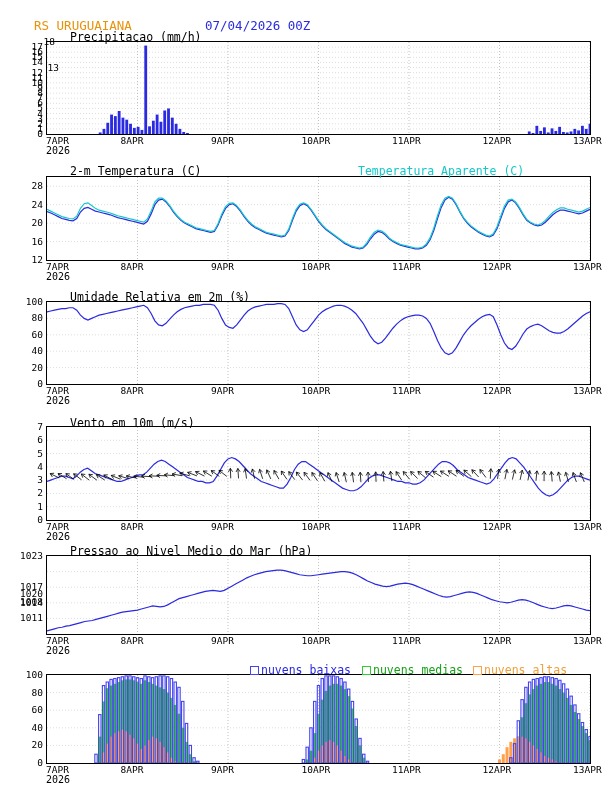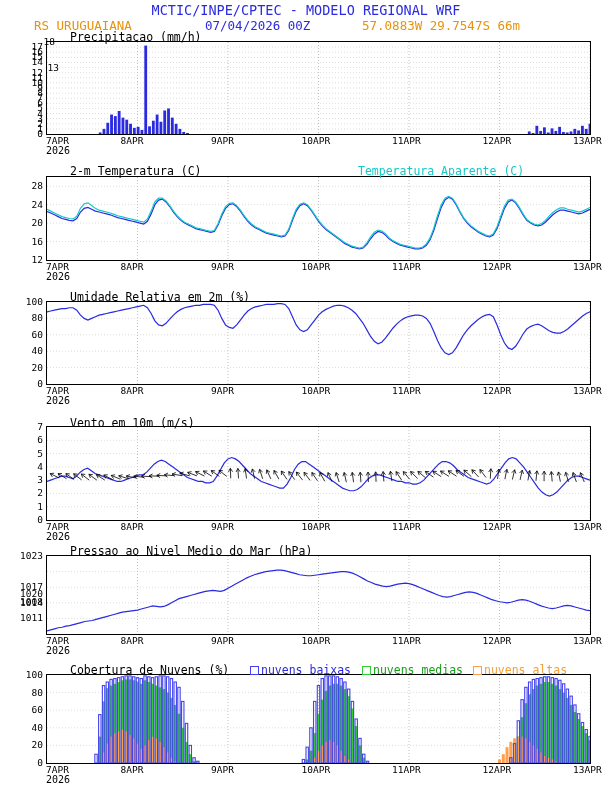--- a/index.html
+++ b/index.html
@@ -19,24 +19,22 @@
   .xlab{position:absolute;font-size:9.5px;font-family:"DejaVu Sans Mono",monospace;white-space:nowrap;}
   .yearlab{position:absolute;font-size:10px;font-family:"DejaVu Sans Mono",monospace;}
   svg{display:block;}
   .legend-box{display:inline-block;width:7px;height:7px;border:1px solid #000;vertical-align:middle;margin-right:2px;}
 </style>
 </head>
 <body>
 
 <div class="page">
 
-  <div class="hdr-title">MCTIC/INPE/CPTEC - MODELO REGIONAL WRF</div>
   <div class="hdr-station">RS URUGUAIANA</div>
   <div class="hdr-date">07/04/2026 00Z</div>
-  <div class="hdr-coord">57.0883W 29.7547S 66m</div>
 
   <div class="plot" id="p0" style="left:46px;top:41px;width:545px;height:94px;">
     <svg id="svg0" width="543" height="92" viewBox="0 0 543 92" preserveAspectRatio="none">
         <line x1="90.5" y1="0" x2="90.5" y2="92" stroke="#999" stroke-width="0.6" stroke-dasharray="1,2"></line>
         <line x1="181" y1="0" x2="181" y2="92" stroke="#999" stroke-width="0.6" stroke-dasharray="1,2"></line>
         <line x1="271.5" y1="0" x2="271.5" y2="92" stroke="#999" stroke-width="0.6" stroke-dasharray="1,2"></line>
         <line x1="362" y1="0" x2="362" y2="92" stroke="#999" stroke-width="0.6" stroke-dasharray="1,2"></line>
         <line x1="452.5" y1="0" x2="452.5" y2="92" stroke="#999" stroke-width="0.6" stroke-dasharray="1,2"></line>
         <line x1="543" y1="0" x2="543" y2="92" stroke="#999" stroke-width="0.6" stroke-dasharray="1,2"></line>
         <line x1="0" y1="86.88888888888889" x2="543" y2="86.88888888888889" stroke="#bbb" stroke-width="0.5" stroke-dasharray="1,2"></line>
@@ -676,21 +674,20 @@
         <rect x="530.1895689655172" y="44" width="2.9958620689655175" height="44" fill="#33cc33"></rect>
         <rect x="530.4895689655172" y="38.72" width="2.3958620689655175" height="49.28" fill="none" stroke="#4444ee" stroke-width="1.1"></rect>
         <rect x="533.9604022988505" y="51.04" width="2.9958620689655175" height="36.96" fill="#33cc33"></rect>
         <rect x="534.2604022988504" y="47.519999999999996" width="2.3958620689655175" height="40.480000000000004" fill="none" stroke="#4444ee" stroke-width="1.1"></rect>
         <rect x="537.7312356321839" y="58.08" width="2.9958620689655175" height="29.92" fill="#33cc33"></rect>
         <rect x="538.0312356321839" y="54.56" width="2.3958620689655175" height="33.44" fill="none" stroke="#4444ee" stroke-width="1.1"></rect>
         <rect x="541.5020689655172" y="65.12" width="2.9958620689655175" height="22.879999999999995" fill="#33cc33"></rect>
         <rect x="541.8020689655172" y="61.6" width="2.3958620689655175" height="26.4" fill="none" stroke="#4444ee" stroke-width="1.1"></rect>
       </svg>
   </div>
-  <div class="ptitle" style="left:70px;top:663px;">Cobertura de Nuvens (%)</div>
   <div class="ptitle blue" style="left:250px;top:663px;"><span class="legend-box" style="background:#ffffff;border-color:#4444ee;"></span><span>nuvens baixas</span></div>
   <div class="ptitle green" style="left:362px;top:663px;"><span class="legend-box" style="background:#ffffff;border-color:#33cc33;"></span><span>nuvens medias</span></div>
   <div class="ptitle orange" style="left:473px;top:663px;"><span class="legend-box" style="background:#ffffff;border-color:#ffa04c;"></span><span>nuvens altas</span></div>
   <div id="yl5">
       <div class="ylab" style="left: 0px; width: 43px; top: 758px; position: absolute;">0</div>
       <div class="ylab" style="left: 0px; width: 43px; top: 740.4px; position: absolute;">20</div>
       <div class="ylab" style="left: 0px; width: 43px; top: 722.8px; position: absolute;">40</div>
       <div class="ylab" style="left: 0px; width: 43px; top: 705.2px; position: absolute;">60</div>
       <div class="ylab" style="left: 0px; width: 43px; top: 687.6px; position: absolute;">80</div>
       <div class="ylab" style="left: 0px; width: 43px; top: 670px; position: absolute;">100</div>

